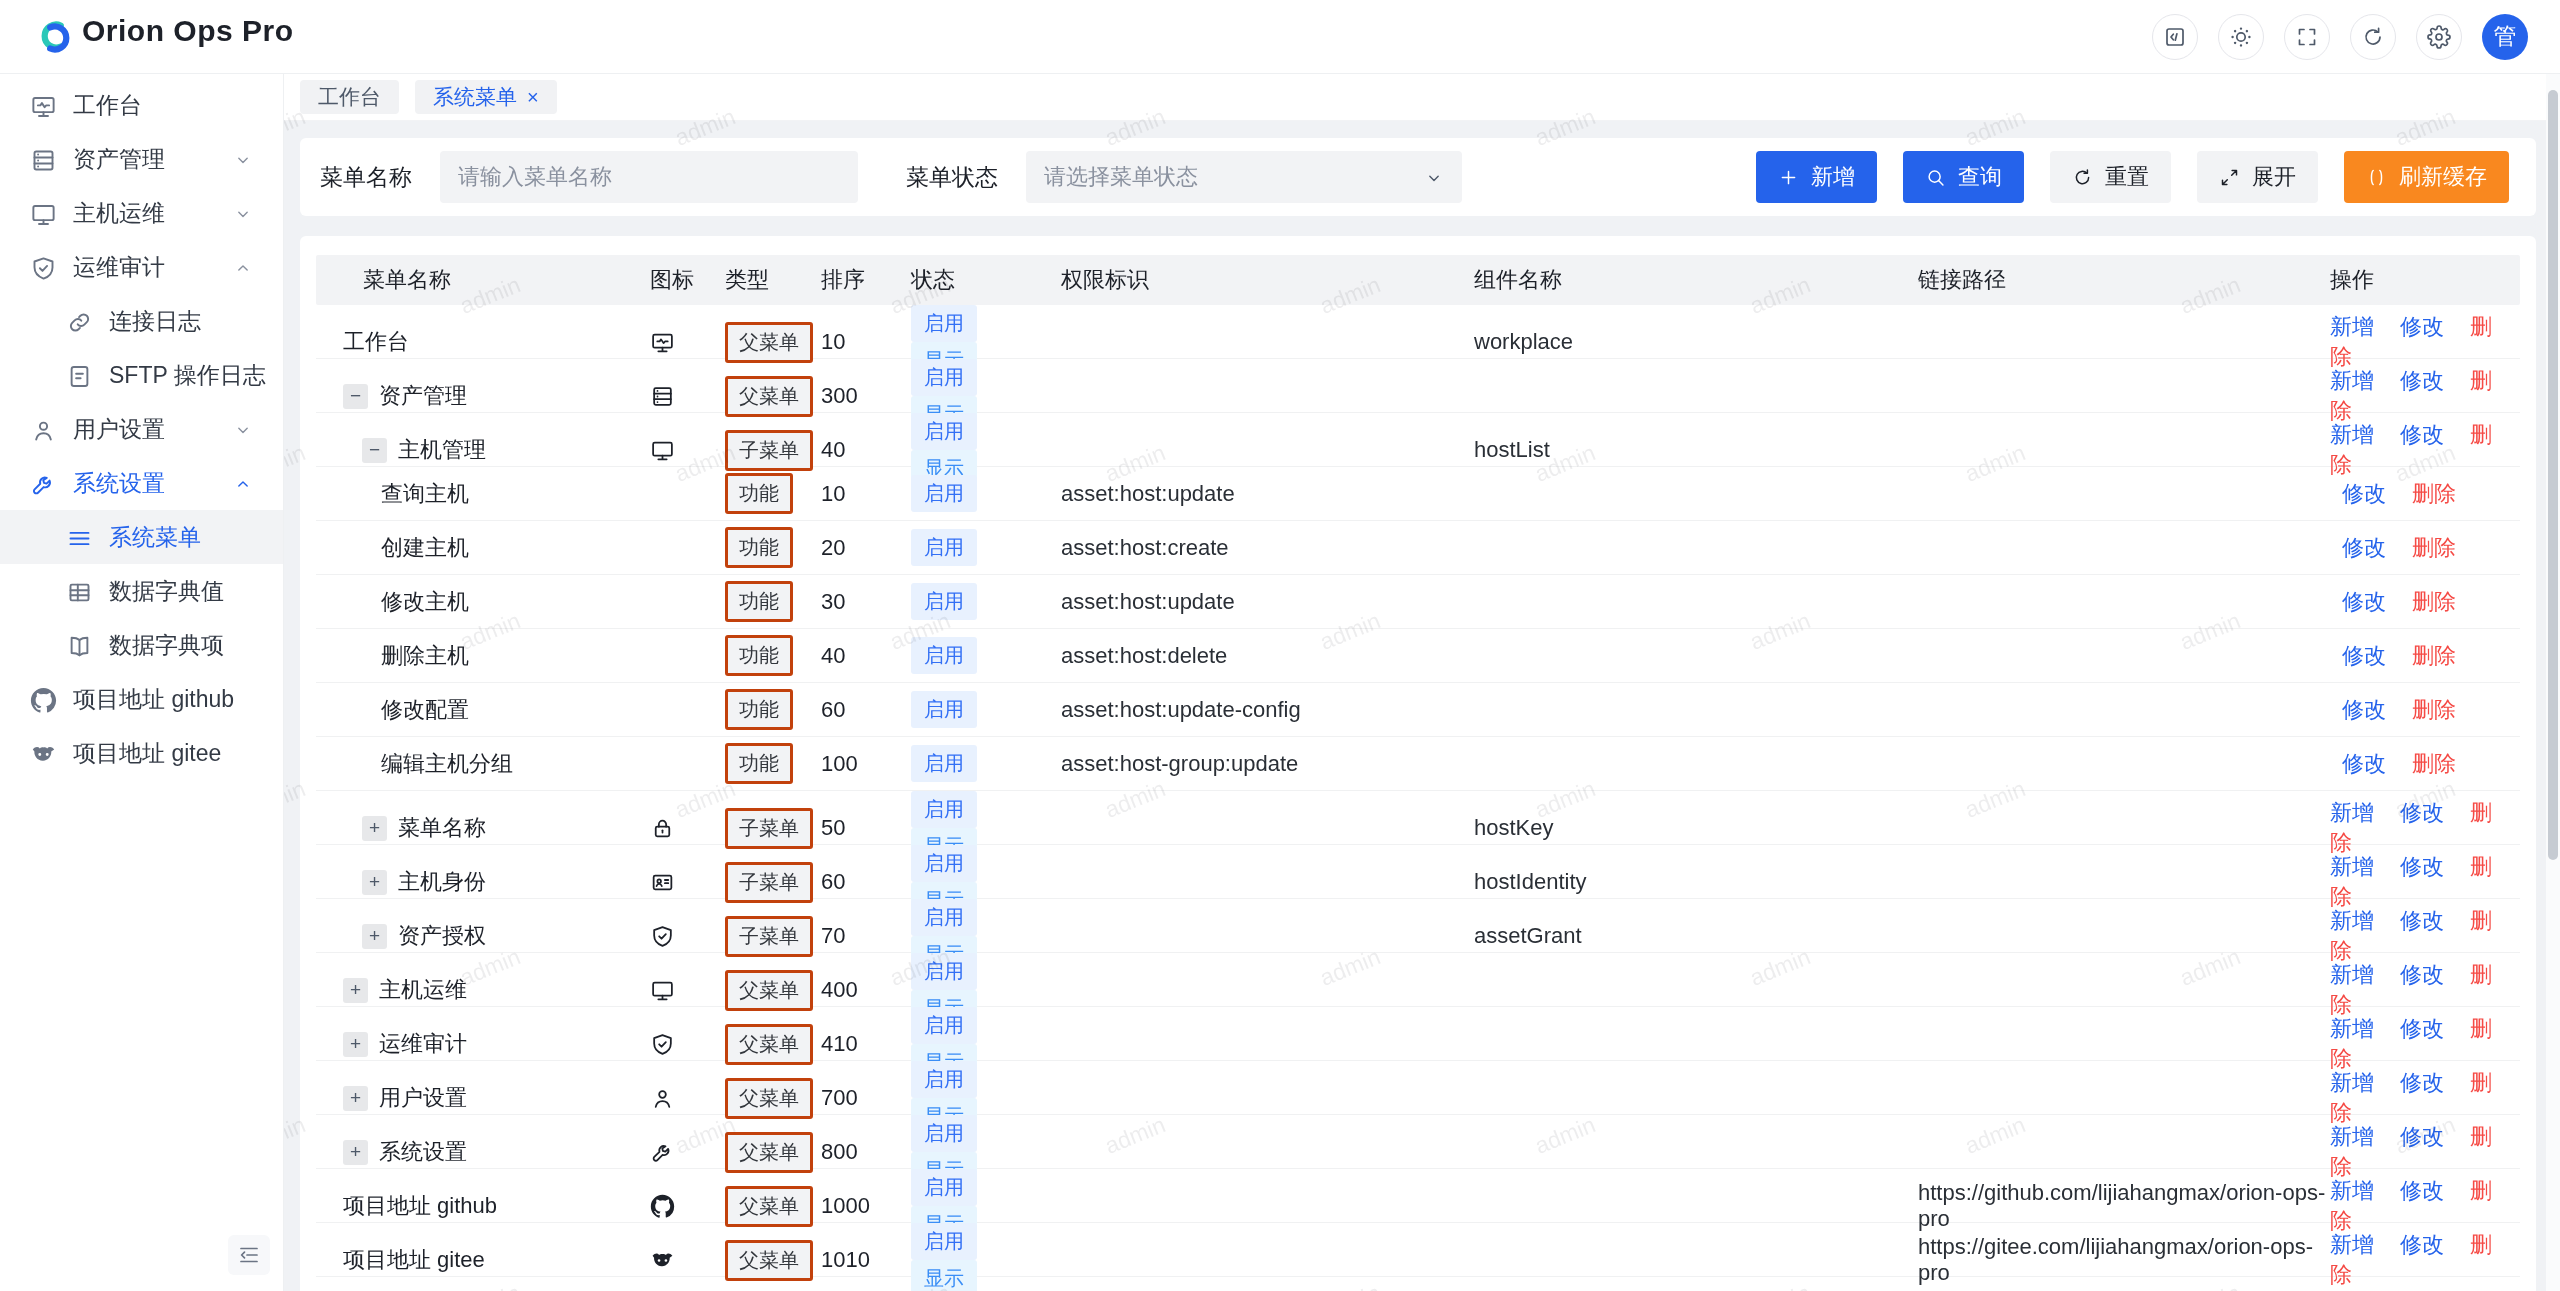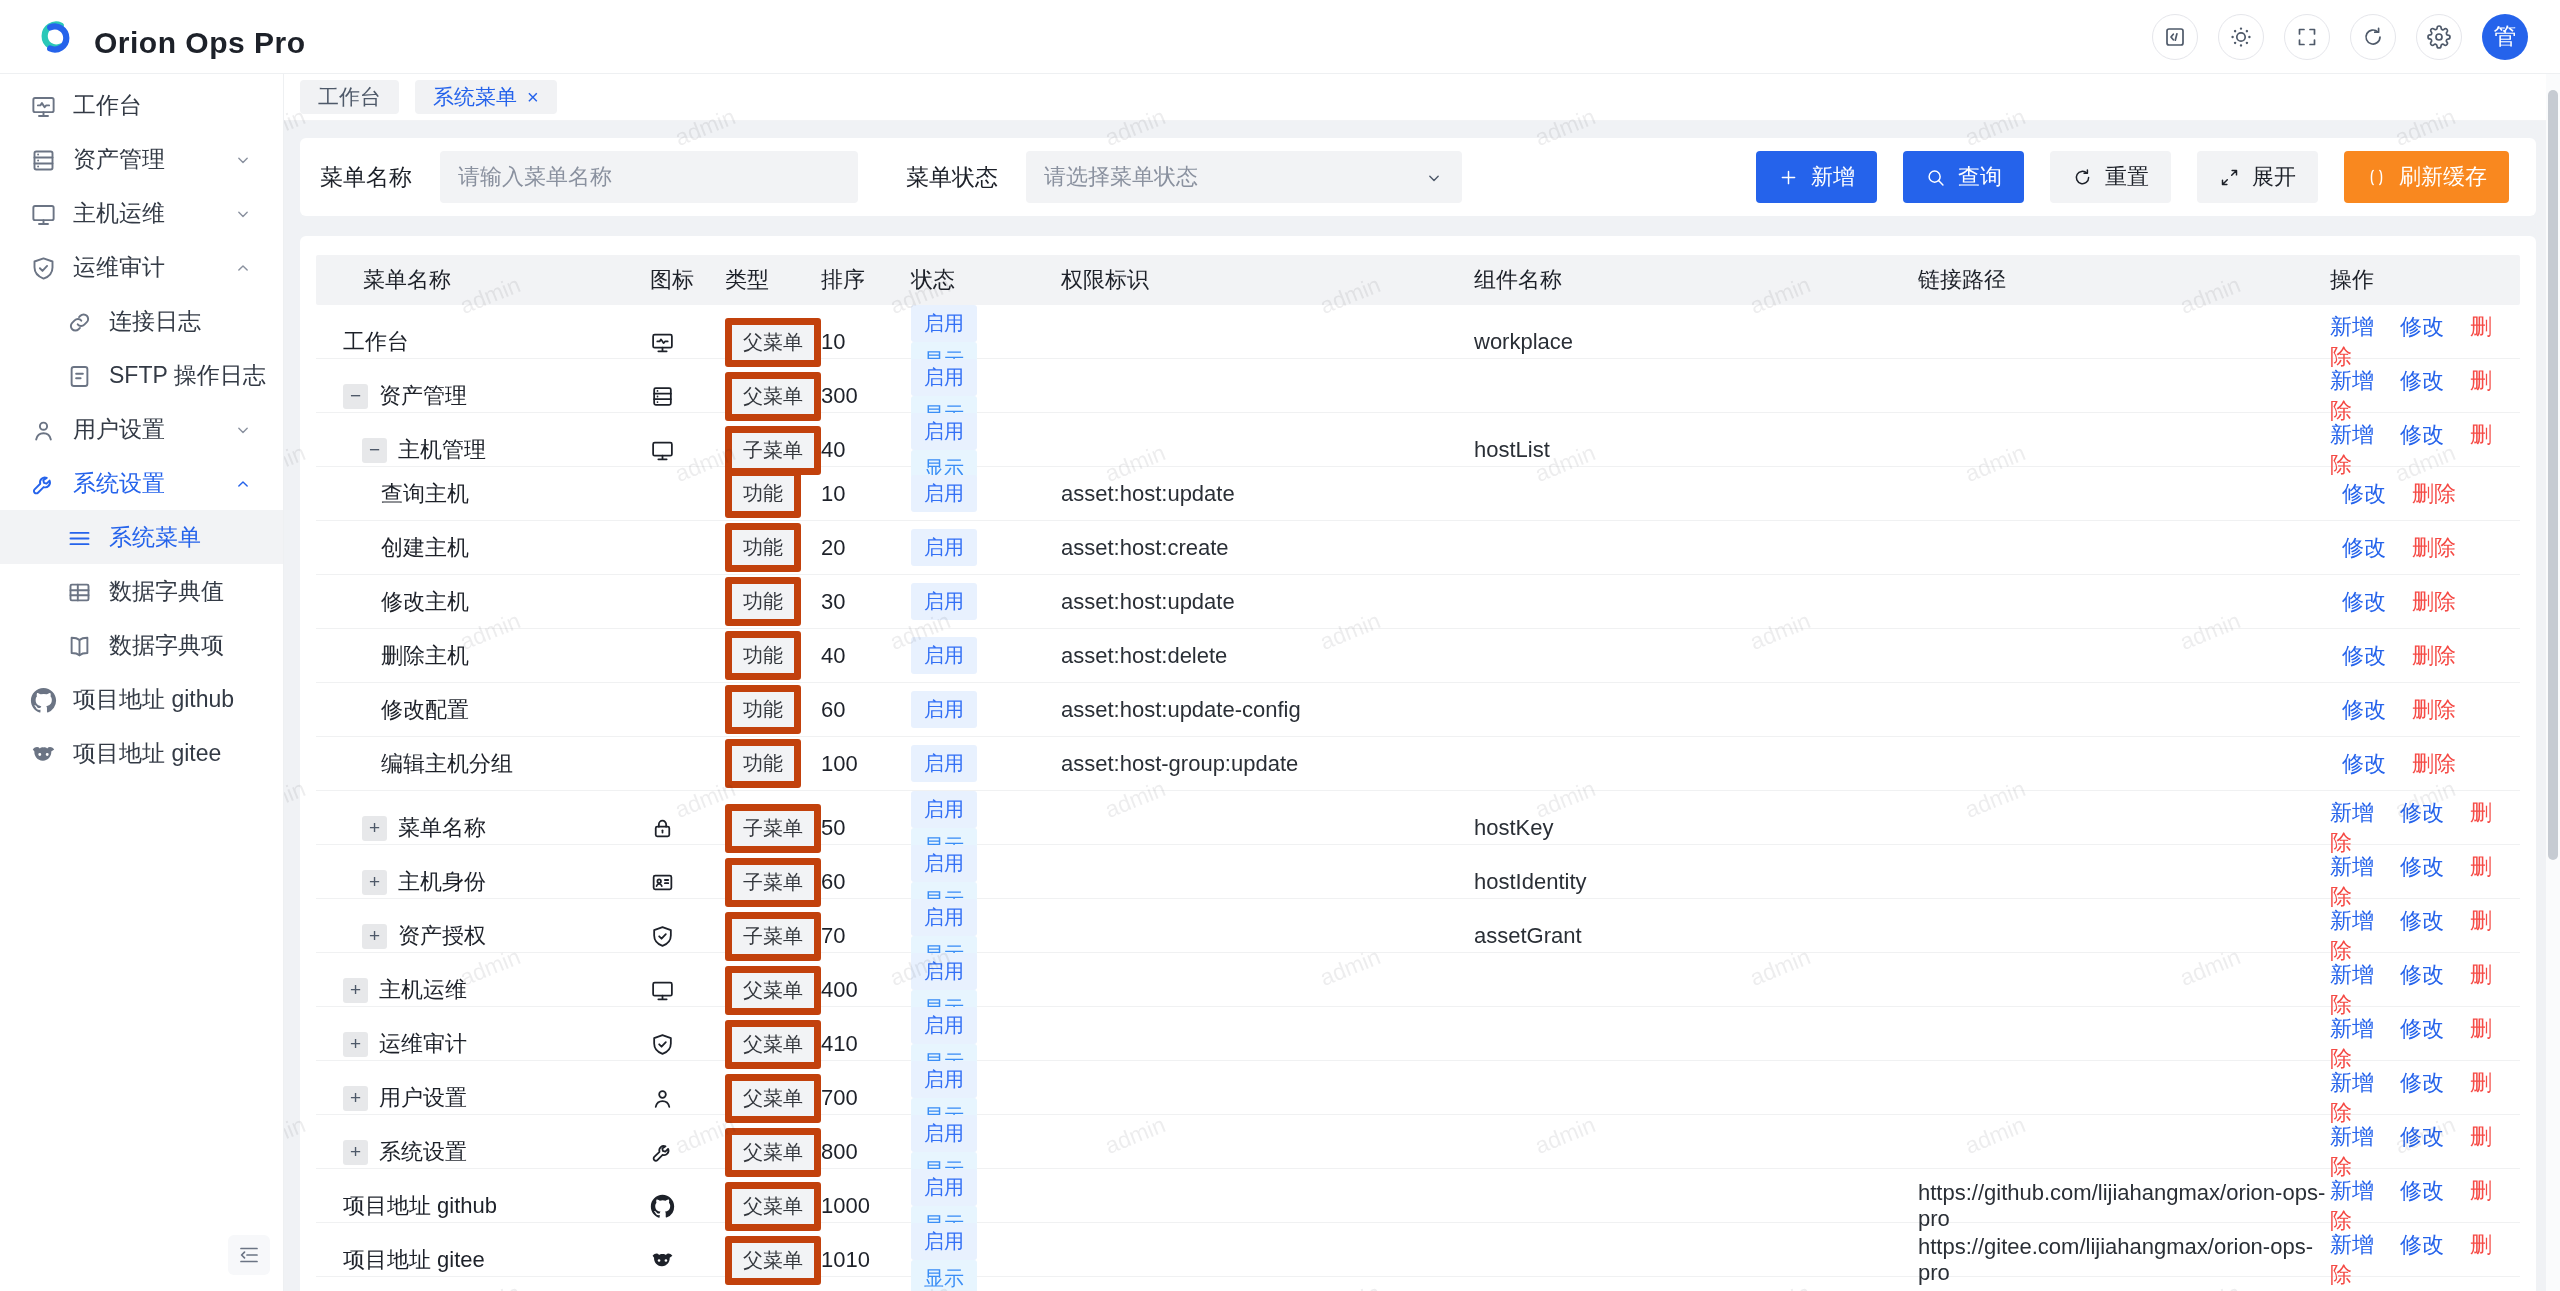--- a/index.html
+++ b/index.html
@@ -5,21 +5,21 @@
   * { box-sizing: border-box; margin: 0; padding: 0; }
   html,body { width:2560px; height:1291px; overflow:hidden; }
   body { font-family:"Liberation Sans","DejaVu Sans",sans-serif; color:#1d2129; background:#fff; position:relative; }
 
   .ic { display:inline-block; vertical-align:middle; }
   svg.ic { fill:none; stroke:currentColor; stroke-width:1.7; stroke-linecap:round; stroke-linejoin:round; }
 
   
   .top-header { position:absolute; top:0; left:0; right:0; height:74px; background:#fff;
     border-bottom:1px solid #eef0f2; display:flex; align-items:center; padding:0 32px; z-index:20; }
-  .brand { display:flex; align-items:flex-end; gap:16px; }
+  .brand { display:flex; align-items:flex-start; gap:4px; }
   .brand-title { font-size:30px; font-weight:600; color:#1d2129; letter-spacing:.5px; }
   .header-actions { margin-left:auto; display:flex; align-items:center; gap:20px; }
   .hbtn { width:46px; height:46px; border-radius:50%; border:1px solid #e5e6eb; background:#fff;
     display:flex; align-items:center; justify-content:center; color:#4e5969; cursor:pointer; }
   .hbtn svg { width:24px; height:24px; }
   .avatar { width:46px; height:46px; border-radius:50%; background:var(--primary,#2563eb); color:#fff;
     display:flex; align-items:center; justify-content:center; font-size:23px; cursor:pointer; }
 
   
   .sidebar { position:absolute; top:74px; left:0; bottom:0; width:284px; background:#fff;
@@ -70,21 +70,21 @@
     border-radius:6px; padding:19px 16px 0 16px; }
   .tgrid { display:grid; grid-template-columns:334px 75px 96px 90px 150px 413px 444px 412px 1fr; align-items:center; }
   .thead { height:50px; background:#f2f3f5; font-size:22px; font-weight:500; color:#1d2129; border-radius:2px; }
   .thead .th:first-child { padding-left:47px; }
   .trow { height:54px; border-bottom:1px solid #f0f1f2; font-size:22px; color:#1d2129; }
   .cell-name { display:flex; align-items:center; }
   .expander { width:25px; height:25px; border-radius:3px; background:#e7e8ea; color:#4e5969; font-size:19px;
     display:flex; align-items:center; justify-content:center; margin-right:11px; cursor:pointer; flex:0 0 auto; }
   .row-icon svg { width:25px; height:25px; color:#1d2129; }
   .tag { display:inline-block; font-size:20px; padding:4px 11px; border-radius:3px; background:#f2f3f5;
-    border:7px solid #c2410c; color:#33373d; white-space:nowrap; }
+    border:3px solid #c2410c; color:#33373d; white-space:nowrap; }
   .stag { display:inline-block; font-size:20px; padding:5px 13px; border-radius:3px; margin-right:14px; white-space:nowrap; }
   .stag.enable { background:#e8f1fe; color:#3370f5; }
   .stag.show   { background:#e7f5fe; color:#3a8ef6; }
   .op-link { font-size:22px; margin-right:26px; cursor:pointer; text-decoration:none; }
   .op-link.blue { color:var(--primary,#2563eb); }
   .op-link.red  { color:var(--danger,#f54a45); }
   .mono-val { font-size:22px; color:#2a2f36; }
 
   
   .watermark { position:absolute; inset:0; z-index:8; pointer-events:none; overflow:hidden; }

